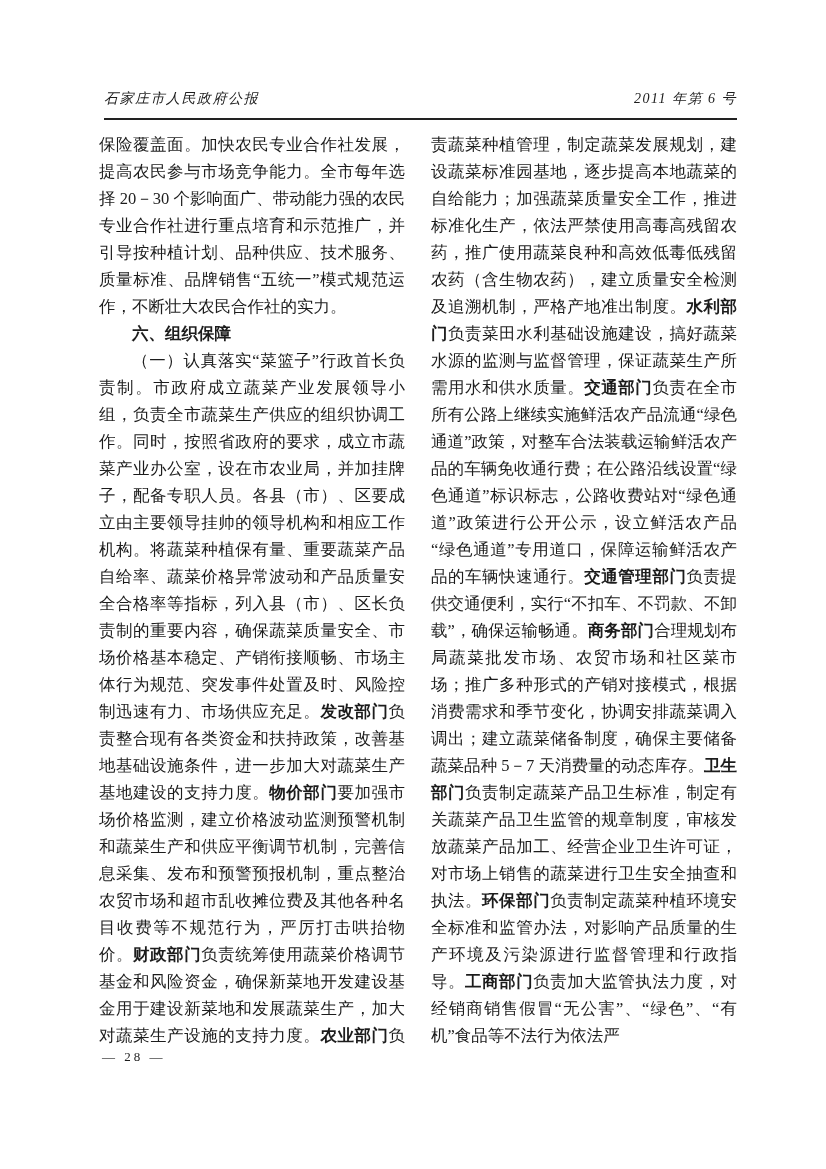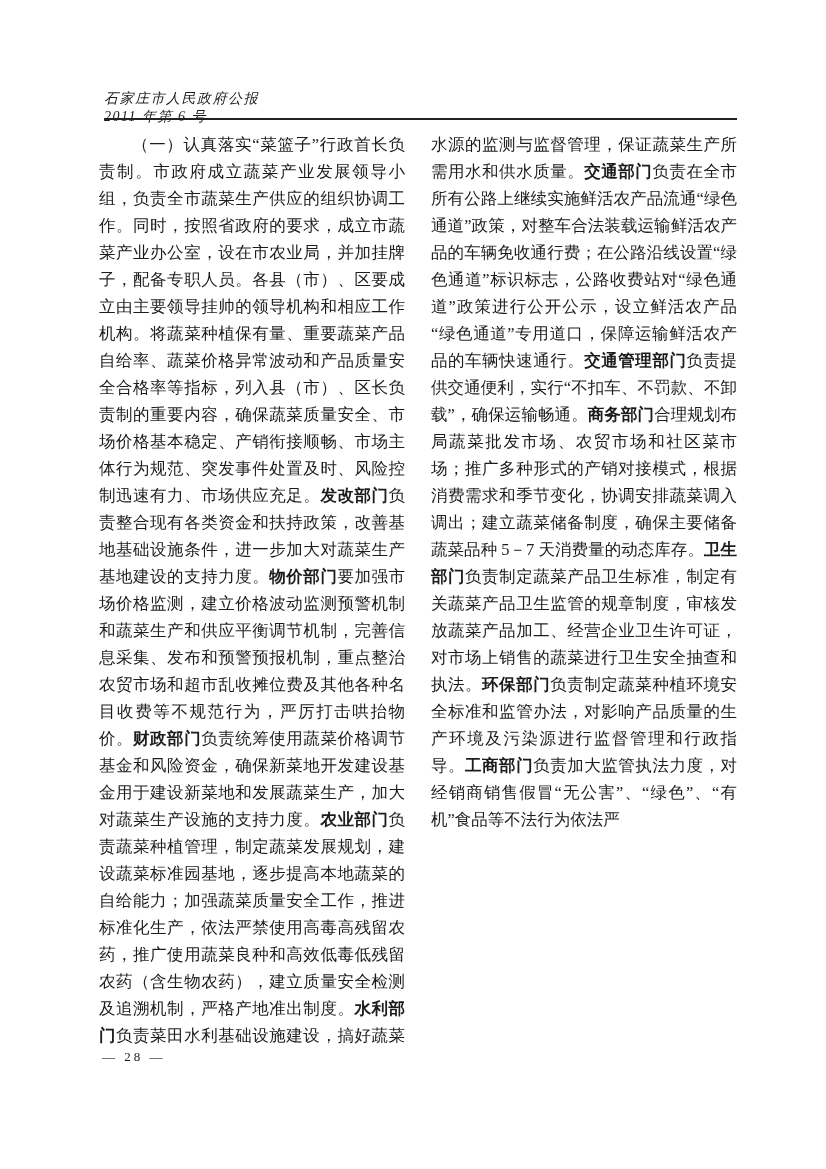--- a/index.html
+++ b/index.html
@@ -22,21 +22,20 @@
     left: 104px;
     width: 633px;
     top: 90px;
     display: flex;
     justify-content: space-between;
     align-items: baseline;
     font-size: 14px;
     font-style: italic;
     letter-spacing: 1.5px;
     color: #1c1c1c;
-    flex-direction: column;
   }
   .head-rule {
     position: absolute;
     left: 104px;
     width: 633px;
     top: 118px;
     height: 2px;
     background: #222222;
   }
   
@@ -86,20 +85,22 @@
 <div class="page">
 
   <div class="running-head">
     <span>石家庄市人民政府公报</span>
     <span>2011 年第 6 号</span>
   </div>
 
   <div class="head-rule"></div>
 
   <div class="body-columns" id="columns">
+      <p class="para"><span>保险覆盖面。加快农民专业合作社发展，提高农民参与市场竞争能力。全市每年选择 20－30 个影响面广、带动能力强的农民专业合作社进行重点培育和示范推广，并引导按种植计划、品种供应、技术服务、质量标准、品牌销售“五统一”模式规范运作，不断壮大农民合作社的实力。</span></p>
+      <p class="para indent heading"><span class="dept">六、组织保障</span></p>
       <p class="para indent"><span>（一）认真落实“菜篮子”行政首长负责制。市政府成立蔬菜产业发展领导小组，负责全市蔬菜生产供应的组织协调工作。同时，按照省政府的要求，成立市蔬菜产业办公室，设在市农业局，并加挂牌子，配备专职人员。各县（市）、区要成立由主要领导挂帅的领导机构和相应工作机构。将蔬菜种植保有量、重要蔬菜产品自给率、蔬菜价格异常波动和产品质量安全合格率等指标，列入县（市）、区长负责制的重要内容，确保蔬菜质量安全、市场价格基本稳定、产销衔接顺畅、市场主体行为规范、突发事件处置及时、风险控制迅速有力、市场供应充足。</span><span class="dept">发改部门</span><span>负责整合现有各类资金和扶持政策，改善基地基础设施条件，进一步加大对蔬菜生产基地建设的支持力度。</span><span class="dept">物价部门</span><span>要加强市场价格监测，建立价格波动监测预警机制和蔬菜生产和供应平衡调节机制，完善信息采集、发布和预警预报机制，重点整治农贸市场和超市乱收摊位费及其他各种名目收费等不规范行为，严厉打击哄抬物价。</span><span class="dept">财政部门</span><span>负责统筹使用蔬菜价格调节基金和风险资金，确保新菜地开发建设基金用于建设新菜地和发展蔬菜生产，加大对蔬菜生产设施的支持力度。</span><span class="dept">农业部门</span><span>负责蔬菜种植管理，制定蔬菜发展规划，建设蔬菜标准园基地，逐步提高本地蔬菜的自给能力；加强蔬菜质量安全工作，推进标准化生产，依法严禁使用高毒高残留农药，推广使用蔬菜良种和高效低毒低残留农药（含生物农药），建立质量安全检测及追溯机制，严格产地准出制度。</span><span class="dept">水利部门</span><span>负责菜田水利基础设施建设，搞好蔬菜水源的监测与监督管理，保证蔬菜生产所需用水和供水质量。</span><span class="dept">交通部门</span><span>负责在全市所有公路上继续实施鲜活农产品流通“绿色通道”政策，对整车合法装载运输鲜活农产品的车辆免收通行费；在公路沿线设置“绿色通道”标识标志，公路收费站对“绿色通道”政策进行公开公示，设立鲜活农产品“绿色通道”专用道口，保障运输鲜活农产品的车辆快速通行。</span><span class="dept">交通管理部门</span><span>负责提供交通便利，实行“不扣车、不罚款、不卸载”，确保运输畅通。</span><span class="dept">商务部门</span><span>合理规划布局蔬菜批发市场、农贸市场和社区菜市场；推广多种形式的产销对接模式，根据消费需求和季节变化，协调安排蔬菜调入调出；建立蔬菜储备制度，确保主要储备蔬菜品种 5－7 天消费量的动态库存。</span><span class="dept">卫生部门</span><span>负责制定蔬菜产品卫生标准，制定有关蔬菜产品卫生监管的规章制度，审核发放蔬菜产品加工、经营企业卫生许可证，对市场上销售的蔬菜进行卫生安全抽查和执法。</span><span class="dept">环保部门</span><span>负责制定蔬菜种植环境安全标准和监管办法，对影响产品质量的生产环境及污染源进行监督管理和行政指导。</span><span class="dept">工商部门</span><span>负责加大监管执法力度，对经销商销售假冒“无公害”、“绿色”、“有机”食品等不法行为依法严</span></p>
     </div>
 
   <div class="folio">
     <span>— 28 —</span>
   </div>
 
 </div>
 
 </body></html>

